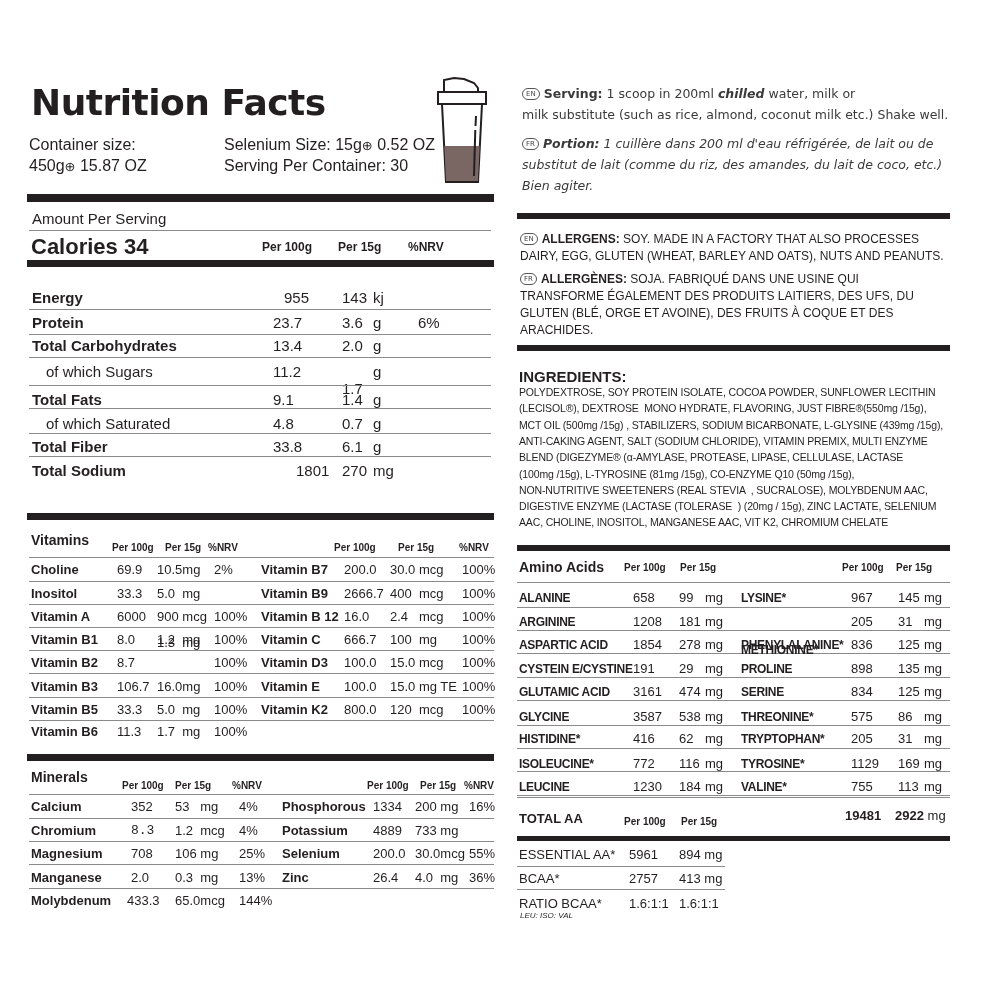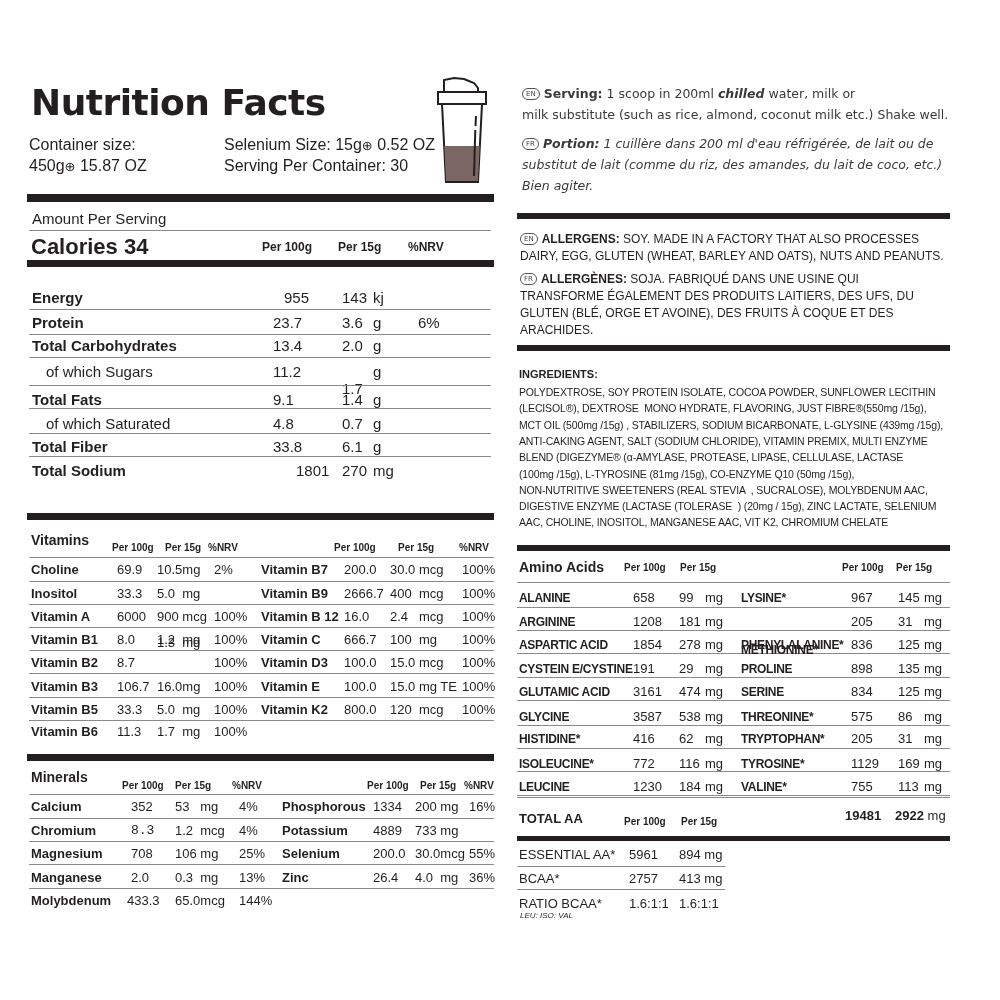--- a/index.html
+++ b/index.html
@@ -260,21 +260,21 @@
 <div class="abs allg" style="left:520px;top:248px;">DAIRY, EGG, GLUTEN (WHEAT, BARLEY AND OATS), NUTS AND PEANUTS.</div>
 <div class="abs allg" style="left:520px;top:271px;">
   <span class="badge">FR</span><b>ALLERGÈNES:</b><span> SOJA. FABRIQUÉ DANS UNE USINE QUI</span>
 </div>
 <div class="abs allg" style="left:520px;top:288px;">TRANSFORME ÉGALEMENT DES PRODUITS LAITIERS, DES UFS, DU</div>
 <div class="abs allg" style="left:520px;top:305px;">GLUTEN (BLÉ, ORGE ET AVOINE), DES FRUITS À COQUE ET DES</div>
 <div class="abs allg" style="left:520px;top:322px;">ARACHIDES.</div>
 
 <div class="bar" style="left:517px;top:345px;width:433px;height:6px;"></div>
 
-<div class="abs b" style="left:519px;top:368px;font-size:11px;">INGREDIENTS:</div>
+<div class="abs b" style="left:519px;top:368px;font-size:15px;">INGREDIENTS:</div>
 <div id="ingr-lines">
     <div class="abs ingr" style="left:519px;top:384px;white-space:pre;">POLYDEXTROSE, SOY PROTEIN ISOLATE, COCOA POWDER, SUNFLOWER LECITHIN</div>
     <div class="abs ingr" style="left:519px;top:400.3px;white-space:pre;">(LECISOL®), DEXTROSE  MONO HYDRATE, FLAVORING, JUST FIBRE®(550mg /15g),</div>
     <div class="abs ingr" style="left:519px;top:416.6px;white-space:pre;">MCT OIL (500mg /15g) , STABILIZERS, SODIUM BICARBONATE, L-GLYSINE (439mg /15g),</div>
     <div class="abs ingr" style="left:519px;top:432.9px;white-space:pre;">ANTI-CAKING AGENT, SALT (SODIUM CHLORIDE), VITAMIN PREMIX, MULTI ENZYME</div>
     <div class="abs ingr" style="left:519px;top:449.2px;white-space:pre;">BLEND (DIGEZYME® (α-AMYLASE, PROTEASE, LIPASE, CELLULASE, LACTASE</div>
     <div class="abs ingr" style="left:519px;top:465.5px;white-space:pre;">(100mg /15g), L-TYROSINE (81mg /15g), CO-ENZYME Q10 (50mg /15g),</div>
     <div class="abs ingr" style="left:519px;top:481.8px;white-space:pre;">NON-NUTRITIVE SWEETENERS (REAL STEVIA  , SUCRALOSE), MOLYBDENUM AAC,</div>
     <div class="abs ingr" style="left:519px;top:498.1px;white-space:pre;">DIGESTIVE ENZYME (LACTASE (TOLERASE  ) (20mg / 15g), ZINC LACTATE, SELENIUM</div>
     <div class="abs ingr" style="left:519px;top:514.4px;white-space:pre;">AAC, CHOLINE, INOSITOL, MANGANESE AAC, VIT K2, CHROMIUM CHELATE</div>

